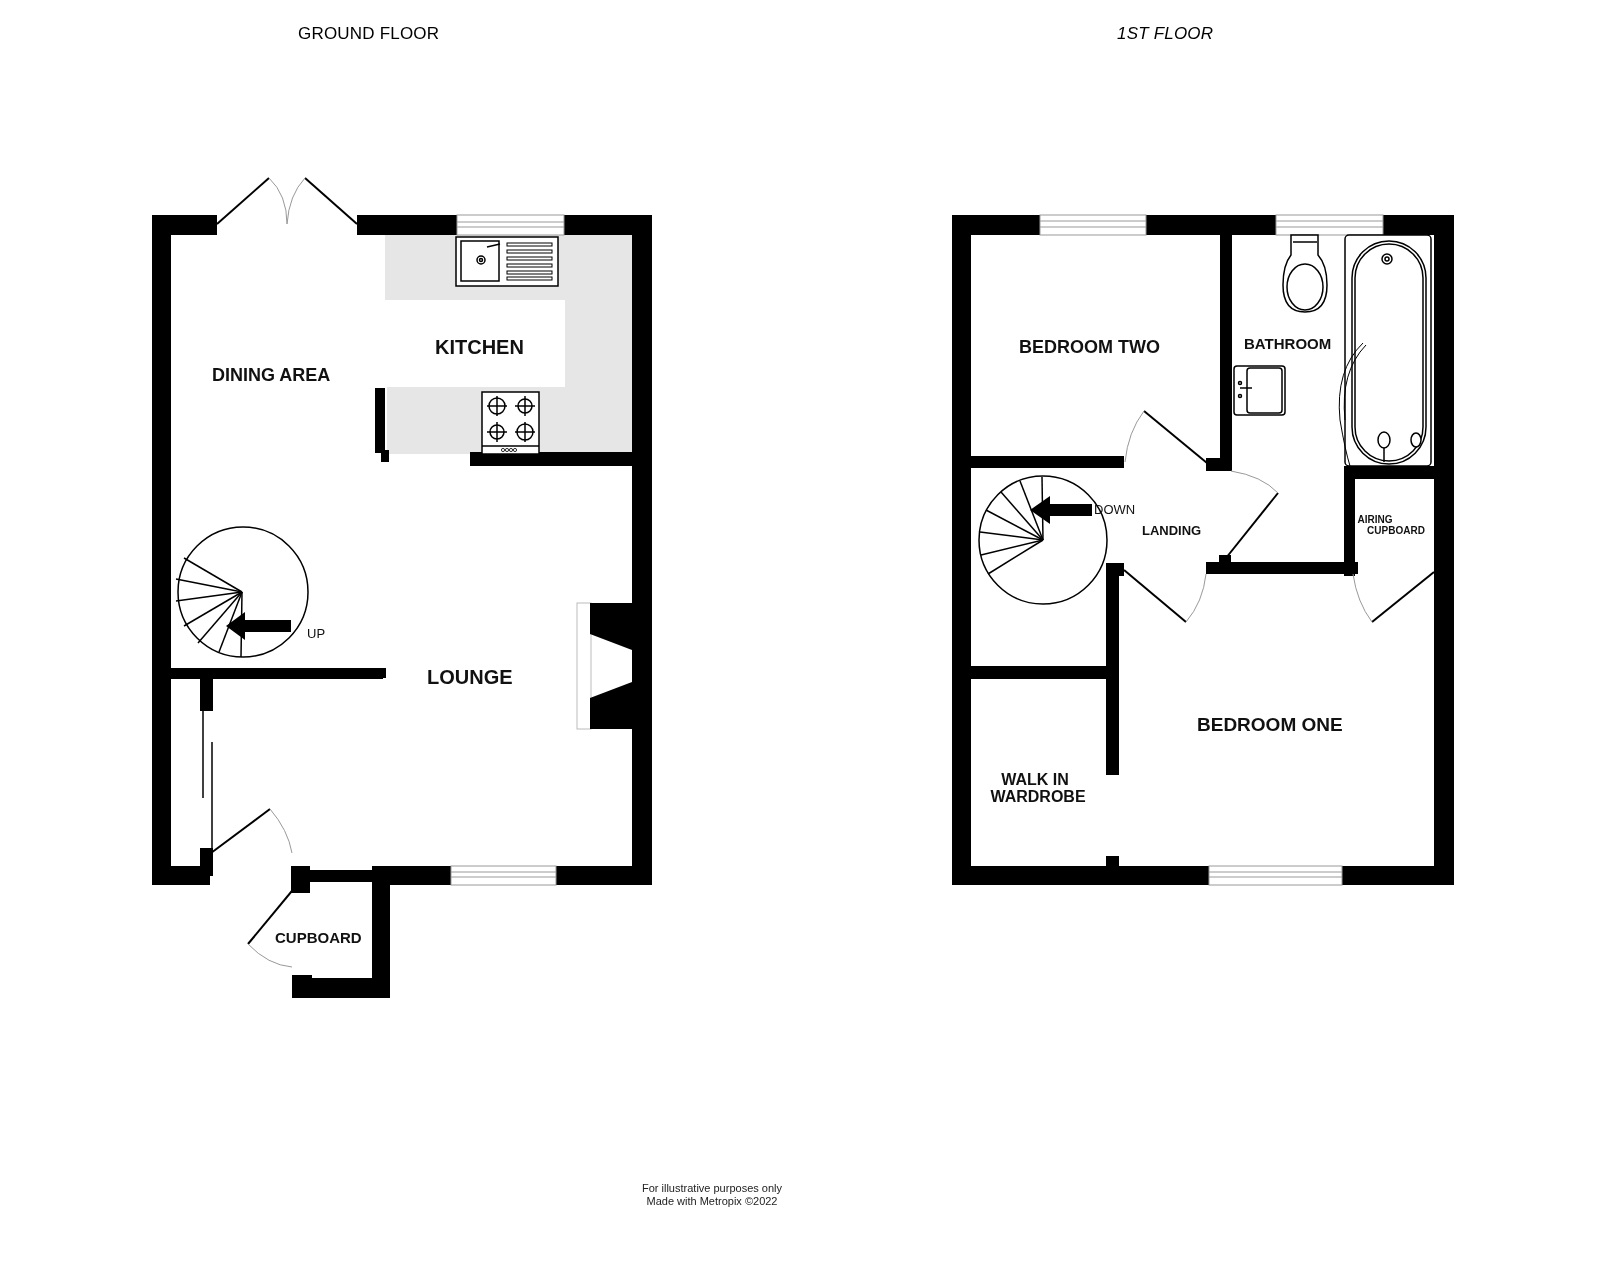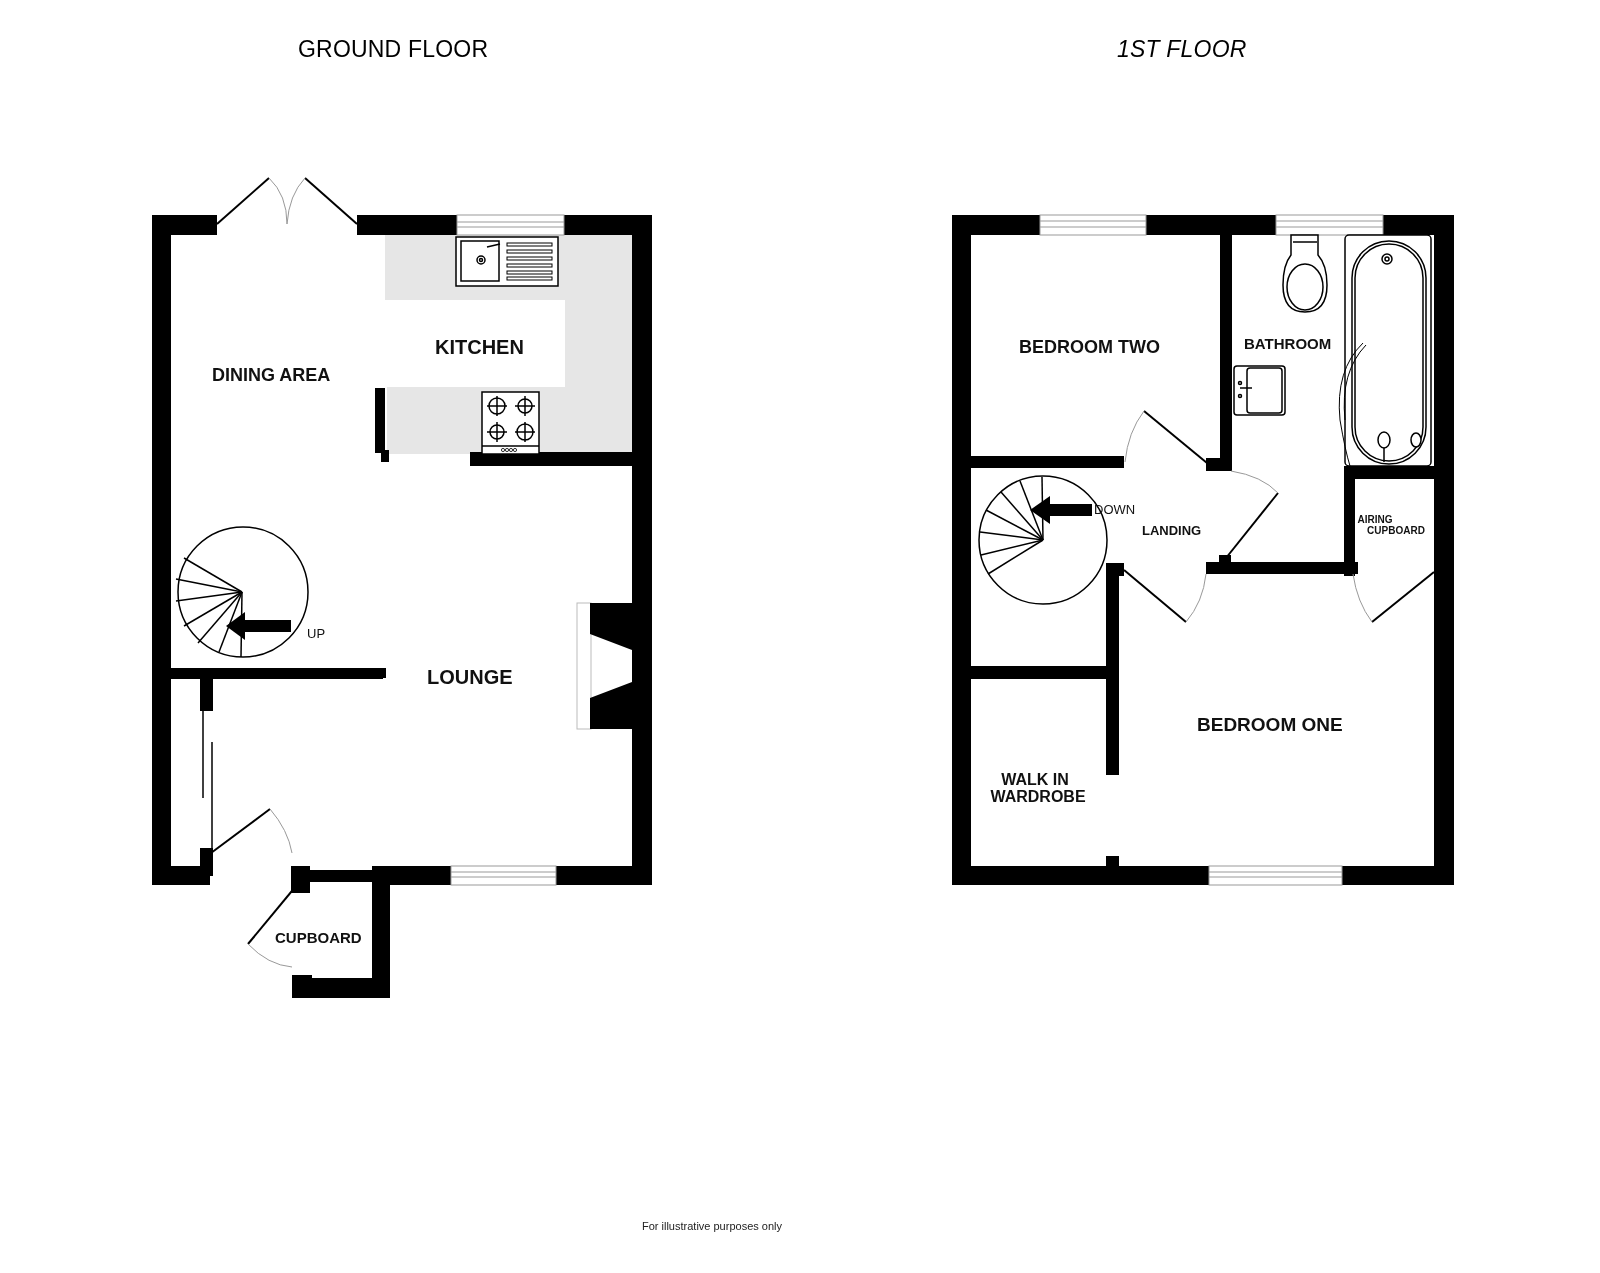--- a/index.html
+++ b/index.html
@@ -1,25 +1,25 @@
 <!DOCTYPE html>
 <html><head>
   <meta charset="utf-8">
   <style>
     html, body { margin: 0; padding: 0; background: #ffffff; }
     body { width: 1600px; height: 1273px; position: relative; overflow: hidden;
            font-family: "Liberation Sans", sans-serif; color: #000; }
-    .floor-title { position: absolute; top: 36px; font-size: 23px; font-weight: normal;
+    .floor-title { position: absolute; top: 24px; font-size: 17px; font-weight: normal;
                    letter-spacing: 0.2px; }
     #gf-title { left: 298px; }
     #ff-title { left: 1117px; font-style: italic; }
     svg.plan { position: absolute; left: 0; top: 0; }
     .room-label { font-family: "Liberation Sans", sans-serif; font-weight: bold; fill: #111; }
     .small-label { font-family: "Liberation Sans", sans-serif; fill: #111; }
-    .footer { position: absolute; left: 0; width: 1420px; top: 1220px; text-align: center;
+    .footer { position: absolute; left: 0; width: 1420px; top: 1182px; text-align: center;
               font-size: 11px; line-height: 13px; color: #222; }
     .footer div { margin-left: 4px; }
   </style>
 </head>
 <body>
 
 <div id="gf-title" class="floor-title">GROUND FLOOR</div>
 <div id="ff-title" class="floor-title">1ST FLOOR</div>
 
 <svg class="plan" width="1600" height="1273" viewBox="0 0 1600 1273" xmlns="http://www.w3.org/2000/svg">
@@ -279,13 +279,14 @@
     <text class="room-label" x="1375" y="523" font-size="10" text-anchor="middle">AIRING</text>
     <text class="room-label" x="1396" y="534" font-size="10" text-anchor="middle">CUPBOARD</text>
     <text class="room-label" x="1197" y="731" font-size="19">BEDROOM ONE</text>
     <text class="room-label" x="1035" y="785" font-size="16" text-anchor="middle">WALK IN</text>
     <text class="room-label" x="1038" y="802" font-size="16" text-anchor="middle">WARDROBE</text>
   </g>
 </svg>
 
 <div class="footer">
   <div>For illustrative purposes only</div>
+  <div>Made with Metropix ©2022</div>
 </div>
 
 </body></html>

